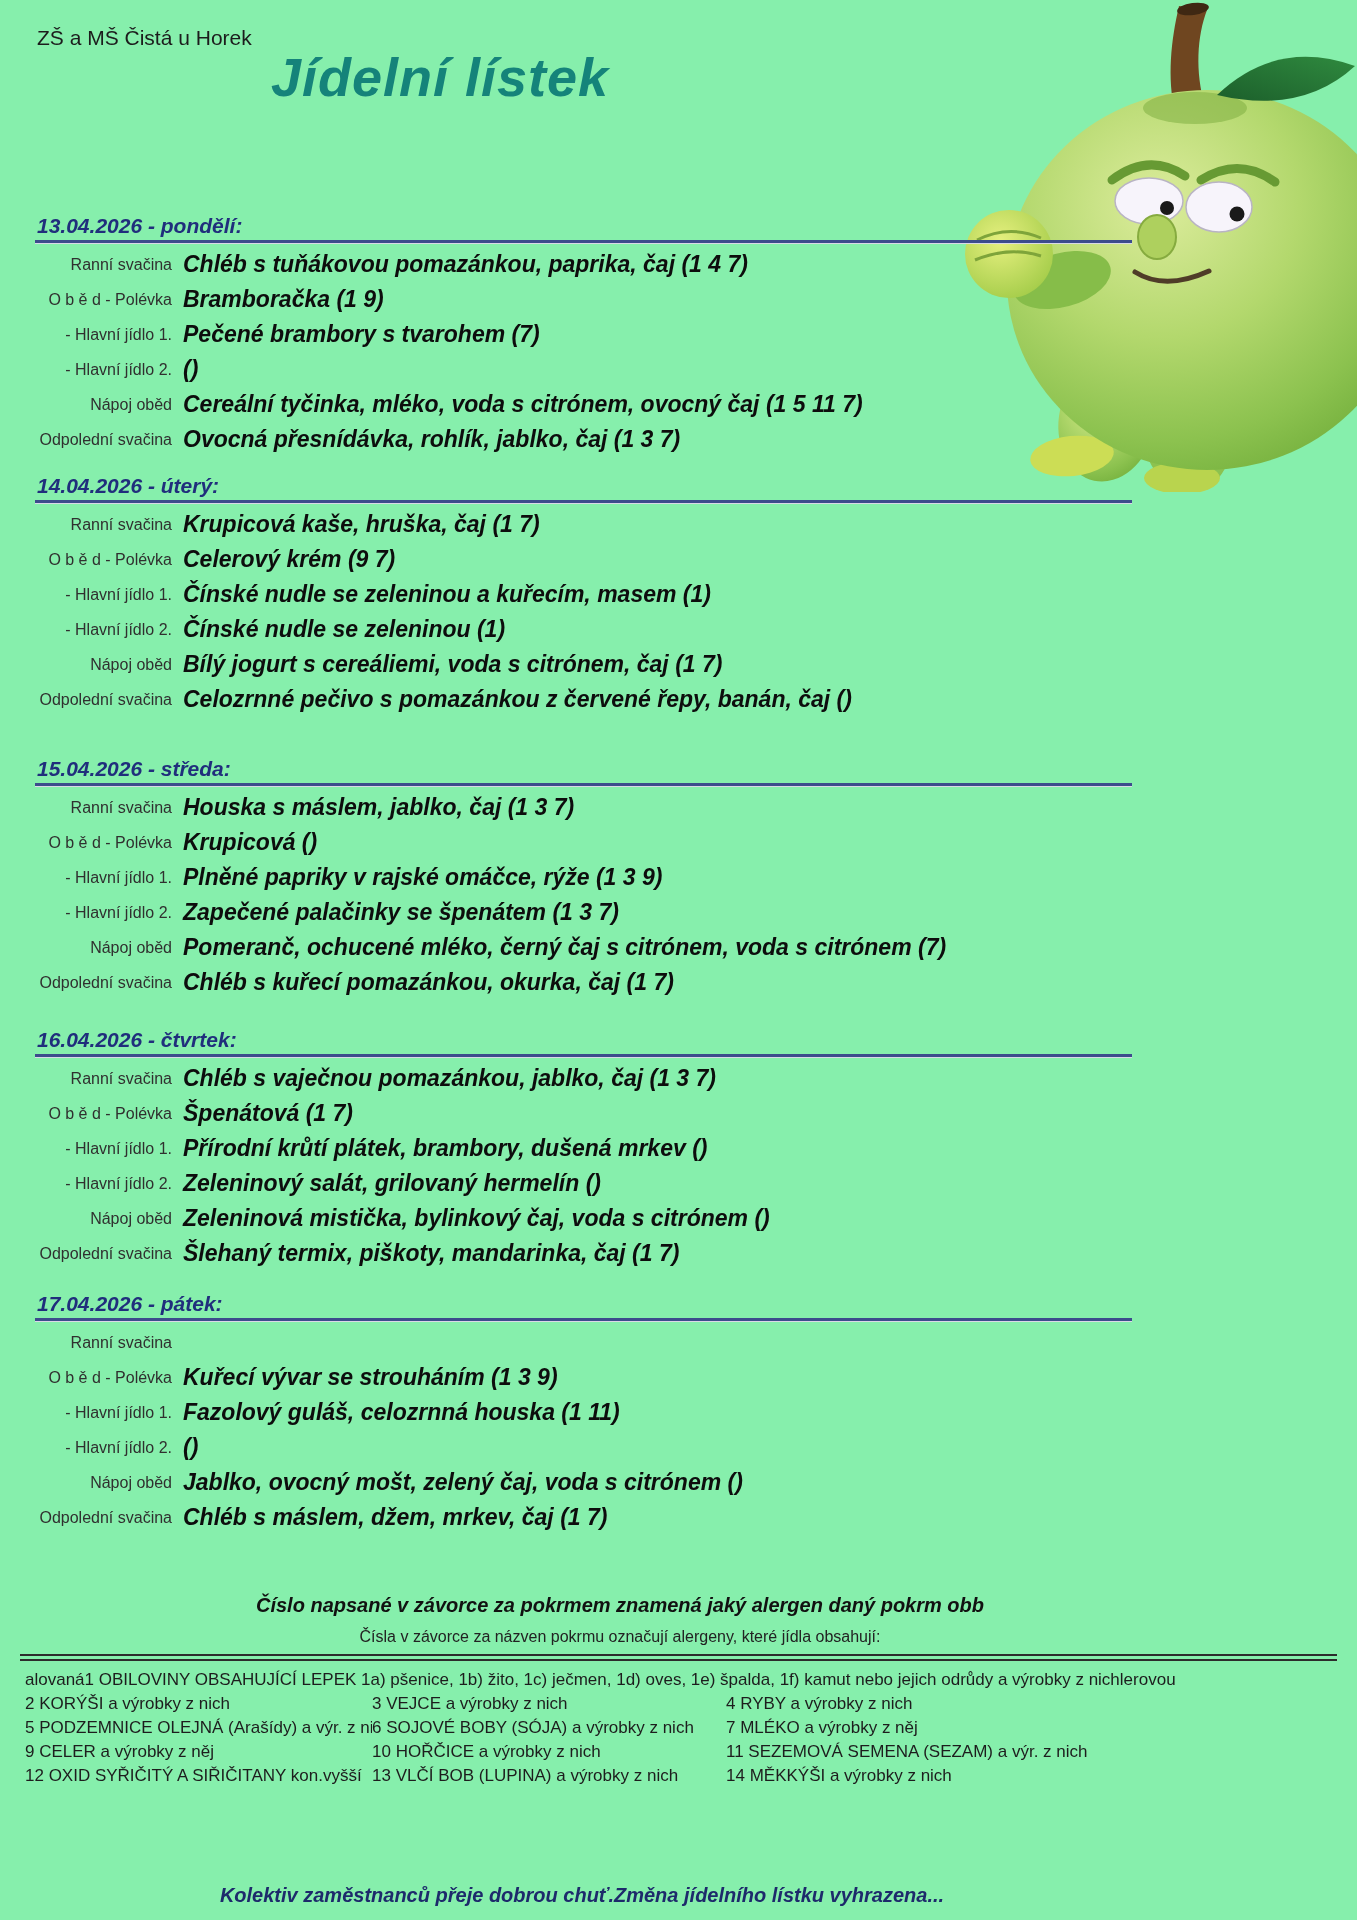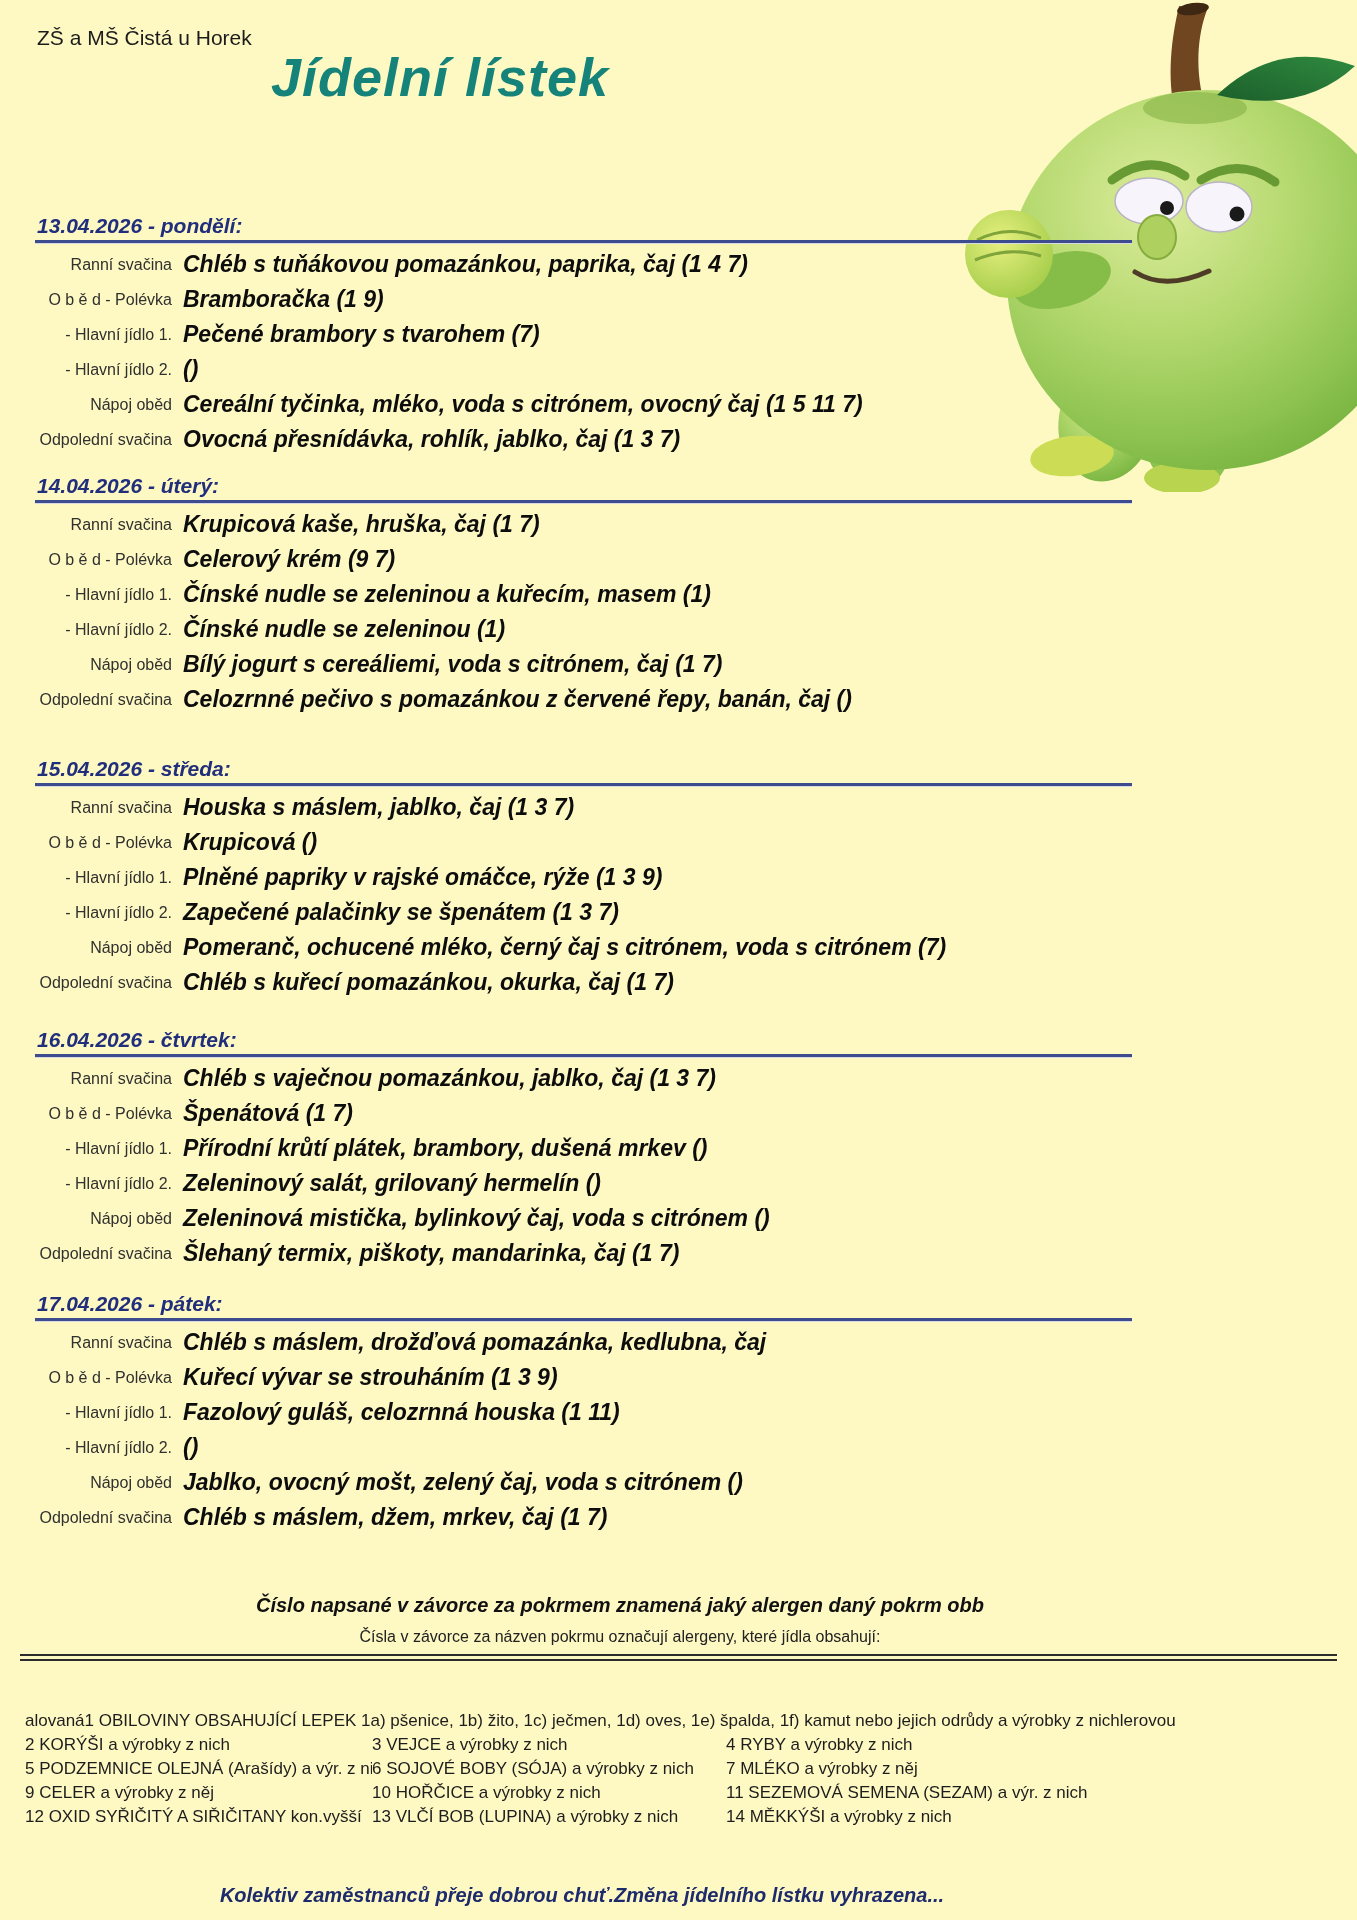--- a/index.html
+++ b/index.html
@@ -1,35 +1,35 @@
 <!DOCTYPE html>
 <html><head>
 <meta charset="utf-8">
 <style>
   html,body{margin:0;padding:0;background:#fff;}
-  .page{position:relative;width:1357px;height:1920px;background:#fef9c3;overflow:hidden;
+  .page{position:relative;width:1357px;height:1920px;background:#86efac;overflow:hidden;
         font-family:"Liberation Sans",sans-serif;}
   .school{position:absolute;top:26px;left:37px;font-size:21px;color:#1c1c1c;}
   .title{position:absolute;top:46px;left:0;width:880px;text-align:center;
          font-size:54px;font-weight:bold;font-style:italic;color:#15837a;letter-spacing:1px;}
   .apple{position:absolute;top:0;left:857px;z-index:1;}
   .day{position:absolute;left:37px;width:1105px;z-index:2;}
   .day-heading{font-size:21px;font-weight:bold;font-style:italic;color:#202e7c;height:28px;line-height:28px;}
   .rule{height:3px;background:#3c4c8c;border-bottom:1px solid #d9d9e6;width:1097px;margin-left:-2px;}
   .mrows{margin-top:3px;}
   .mrow{display:flex;height:35px;align-items:center;}
   .mlabel{width:135px;text-align:right;font-size:16px;color:#30302f;flex:none;white-space:nowrap;}
   .mtext{margin-left:11px;font-size:23px;font-weight:bold;font-style:italic;color:#0d0d0d;white-space:nowrap;}
   .headline{position:absolute;top:1594px;left:0;width:1240px;text-align:center;
             font-size:20px;font-weight:bold;font-style:italic;color:#111;z-index:2;}
   .subline{position:absolute;top:1628px;left:0;width:1240px;text-align:center;font-size:16px;color:#222;z-index:2;}
   .dblrule{position:absolute;top:1654px;left:20px;width:1317px;height:3px;
            border-top:2px solid #2c2c2c;border-bottom:2px solid #2c2c2c;z-index:2;}
   .agrid{position:absolute;top:1668px;left:25px;width:1312px;display:grid;
-         grid-template-columns:347px 354px 1fr;font-size:17px;color:#1d1d1d;line-height:24px;z-index:2;margin-top:41px;}
+         grid-template-columns:347px 354px 1fr;font-size:17px;color:#1d1d1d;line-height:24px;z-index:2;}
   .afull{grid-column:1/-1;}
   .acell{white-space:nowrap;overflow:hidden;}
   .footer{position:absolute;top:1884px;left:97px;width:970px;display:flex;justify-content:center;
           font-size:20px;font-weight:bold;font-style:italic;color:#1d2a6b;z-index:2;white-space:nowrap;}
 </style>
 </head>
 <body>
 
 <div class="page">
 
@@ -211,21 +211,20 @@
         </div>
     </div>
   </section>
 
   <section class="day" style="top:1290px">
     <div class="day-heading">17.04.2026 - pátek:</div>
     <div class="rule"></div>
     <div class="mrows">
       <div class="mrow">
           <span class="mlabel">Ranní svačina</span>
-          <span class="mtext">Chléb s máslem, drožďová pomazánka, kedlubna, čaj</span>
         </div>
       <div class="mrow">
           <span class="mlabel">O b ě d - Polévka</span>
           <span class="mtext">Kuřecí vývar se strouháním (1 3 9)</span>
         </div>
       <div class="mrow">
           <span class="mlabel">- Hlavní jídlo 1.</span>
           <span class="mtext">Fazolový guláš, celozrnná houska (1 11)</span>
         </div>
       <div class="mrow">

